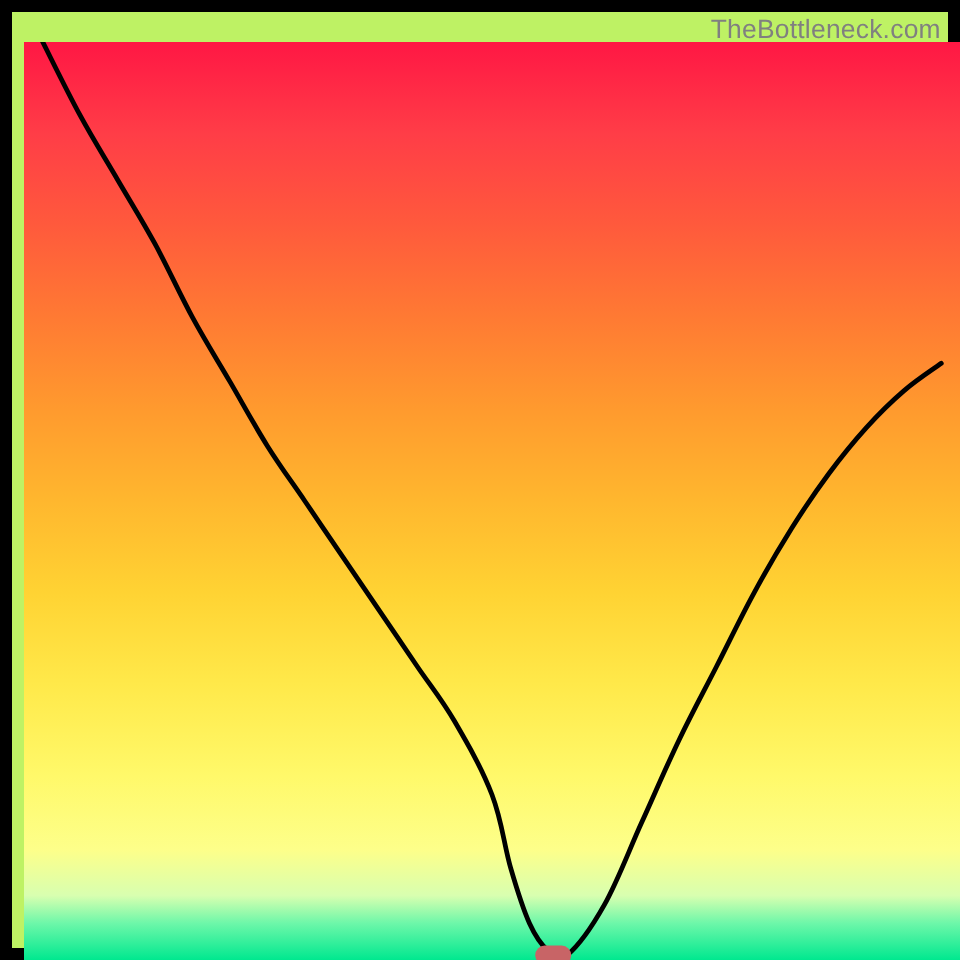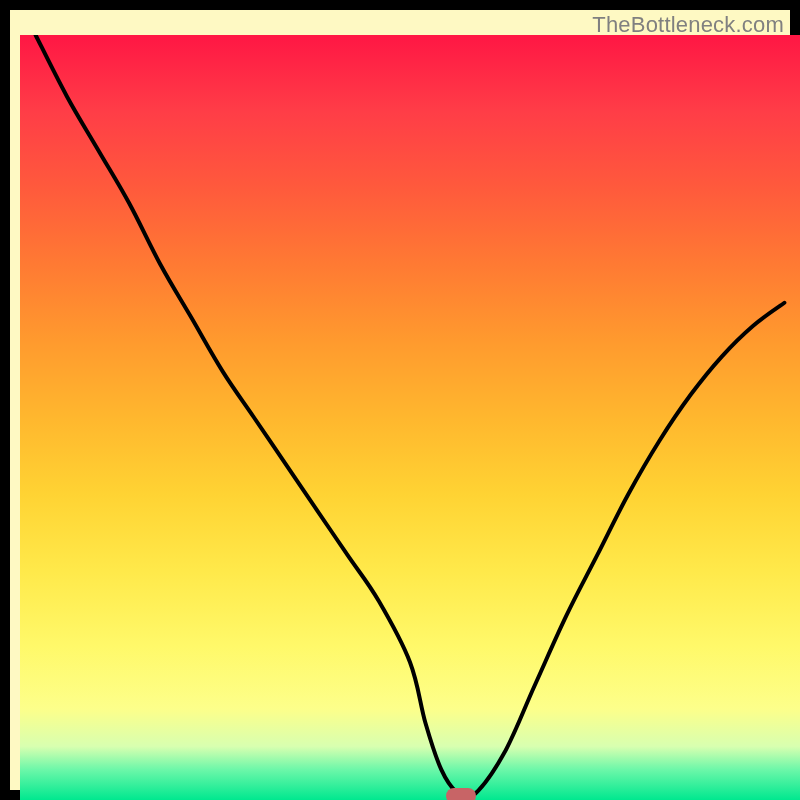--- a/index.html
+++ b/index.html
@@ -10,21 +10,21 @@
     background: #000;
     overflow: hidden;
     font-family: Arial, Helvetica, sans-serif;
   }
   .frame {
     position: absolute;
     left: 10px;
     top: 10px;
     width: 780px;
     height: 780px;
-    background: #fef9c3;
+    background: #bef264;
   }
   .plot {
     position: absolute;
     left: 10px;
     top: 25px;
     width: 780px;
     height: 765px;
     background: linear-gradient(to bottom,
       #ff1744 0%,
       #ff3d47 10%,

